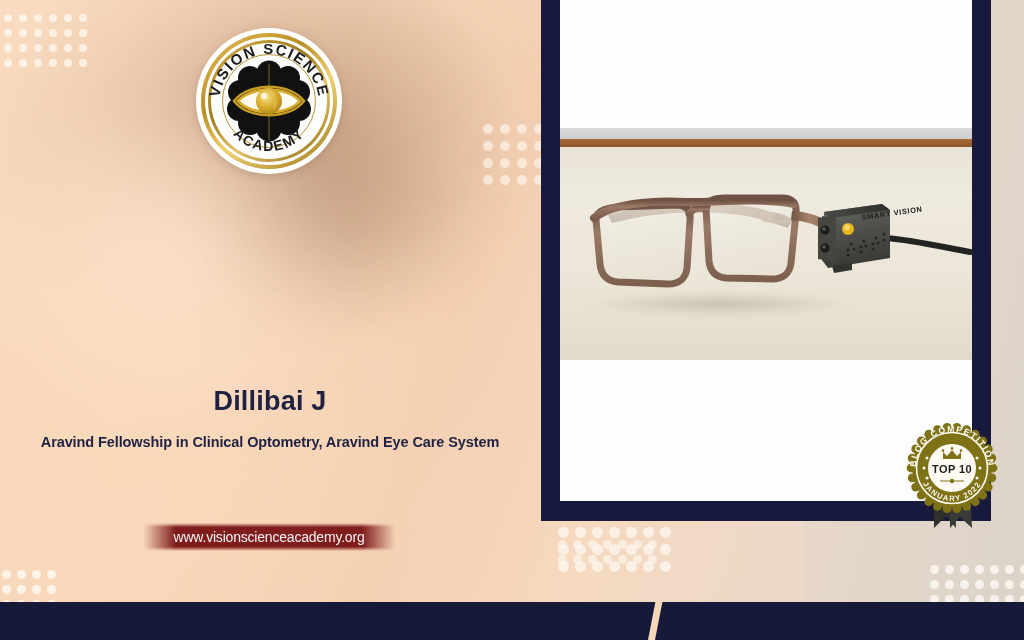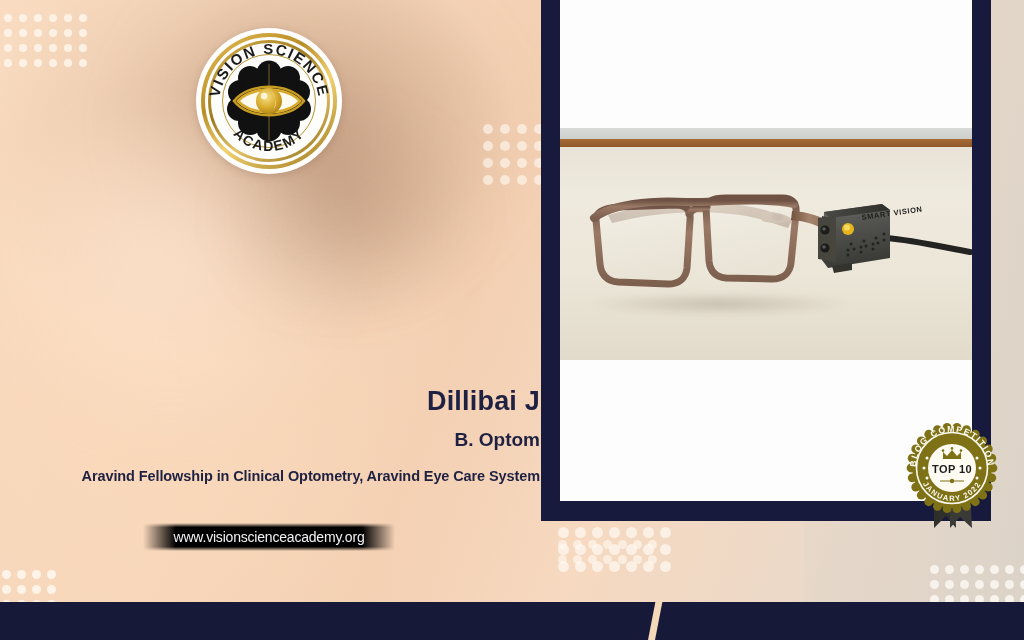--- a/index.html
+++ b/index.html
@@ -109,31 +109,31 @@
     color:#ffffff; font-weight:bold; font-size:35px; line-height:1.14;
     letter-spacing:-0.2px; text-align:center;
     font-family:"Liberation Sans Narrow","Liberation Sans",sans-serif;
     transform:scaleX(0.93); transform-origin:center;
     white-space:nowrap;
   }
 
   
   .author-block {
     position:absolute; left:0; top:386px; width:540px;
-    text-align:right; color:#1e2142;
+    text-align:center; color:#1e2142;
   }
   .author-name { font-size:27px; font-weight:bold; letter-spacing:0.2px; }
   .author-degree { font-size:19px; font-weight:bold; margin-top:12px; }
   .author-affil { font-size:14.5px; font-weight:bold; margin-top:17px; letter-spacing:-0.1px; }
 
   
   .url-pill {
     position:absolute; left:143px; top:523px; width:252px; height:28px;
     display:flex; align-items:center; justify-content:center;
-    background:#000000;
+    background:#7f1d1d;
     -webkit-mask-image:linear-gradient(to right, rgba(0,0,0,0) 0%, #000 13%, #000 87%, rgba(0,0,0,0) 100%),
                        linear-gradient(to bottom, rgba(0,0,0,0) 0%, #000 15%, #000 85%, rgba(0,0,0,0) 100%);
     -webkit-mask-composite:source-in;
     mask-image:linear-gradient(to right, rgba(0,0,0,0) 0%, #000 13%, #000 87%, rgba(0,0,0,0) 100%),
                linear-gradient(to bottom, rgba(0,0,0,0) 0%, #000 15%, #000 85%, rgba(0,0,0,0) 100%);
     mask-composite:intersect;
   }
   .url-text { color:#f2f2f5; font-size:14px; letter-spacing:-0.2px; }
 
   
@@ -544,21 +544,20 @@
       <circle cx="38" cy="36" r="3.2" fill="#fff9e2" opacity="0.9"></circle>
 
       <path d="M 8 41 C 22 22, 64 22, 78 41" stroke="#c79c22" stroke-width="2.4" fill="none" stroke-linecap="round"></path>
       <path d="M 8 41 C 22 60, 64 60, 78 41" stroke="#c79c22" stroke-width="2.4" fill="none" stroke-linecap="round"></path>
     </svg>
   </div>
 
 
   <div class="author-block">
     <div class="author-name">Dillibai J</div>
-    <div class="author-degree">B. Optom</div>
     <div class="author-affil">Aravind Fellowship in Clinical Optometry, Aravind Eye Care System</div>
   </div>
 
   <div class="url-pill">
     <span class="url-text">www.visionscienceacademy.org</span>
   </div>
 
   <div class="footer-bar">
     <div class="footer-slash"></div>
   </div>

